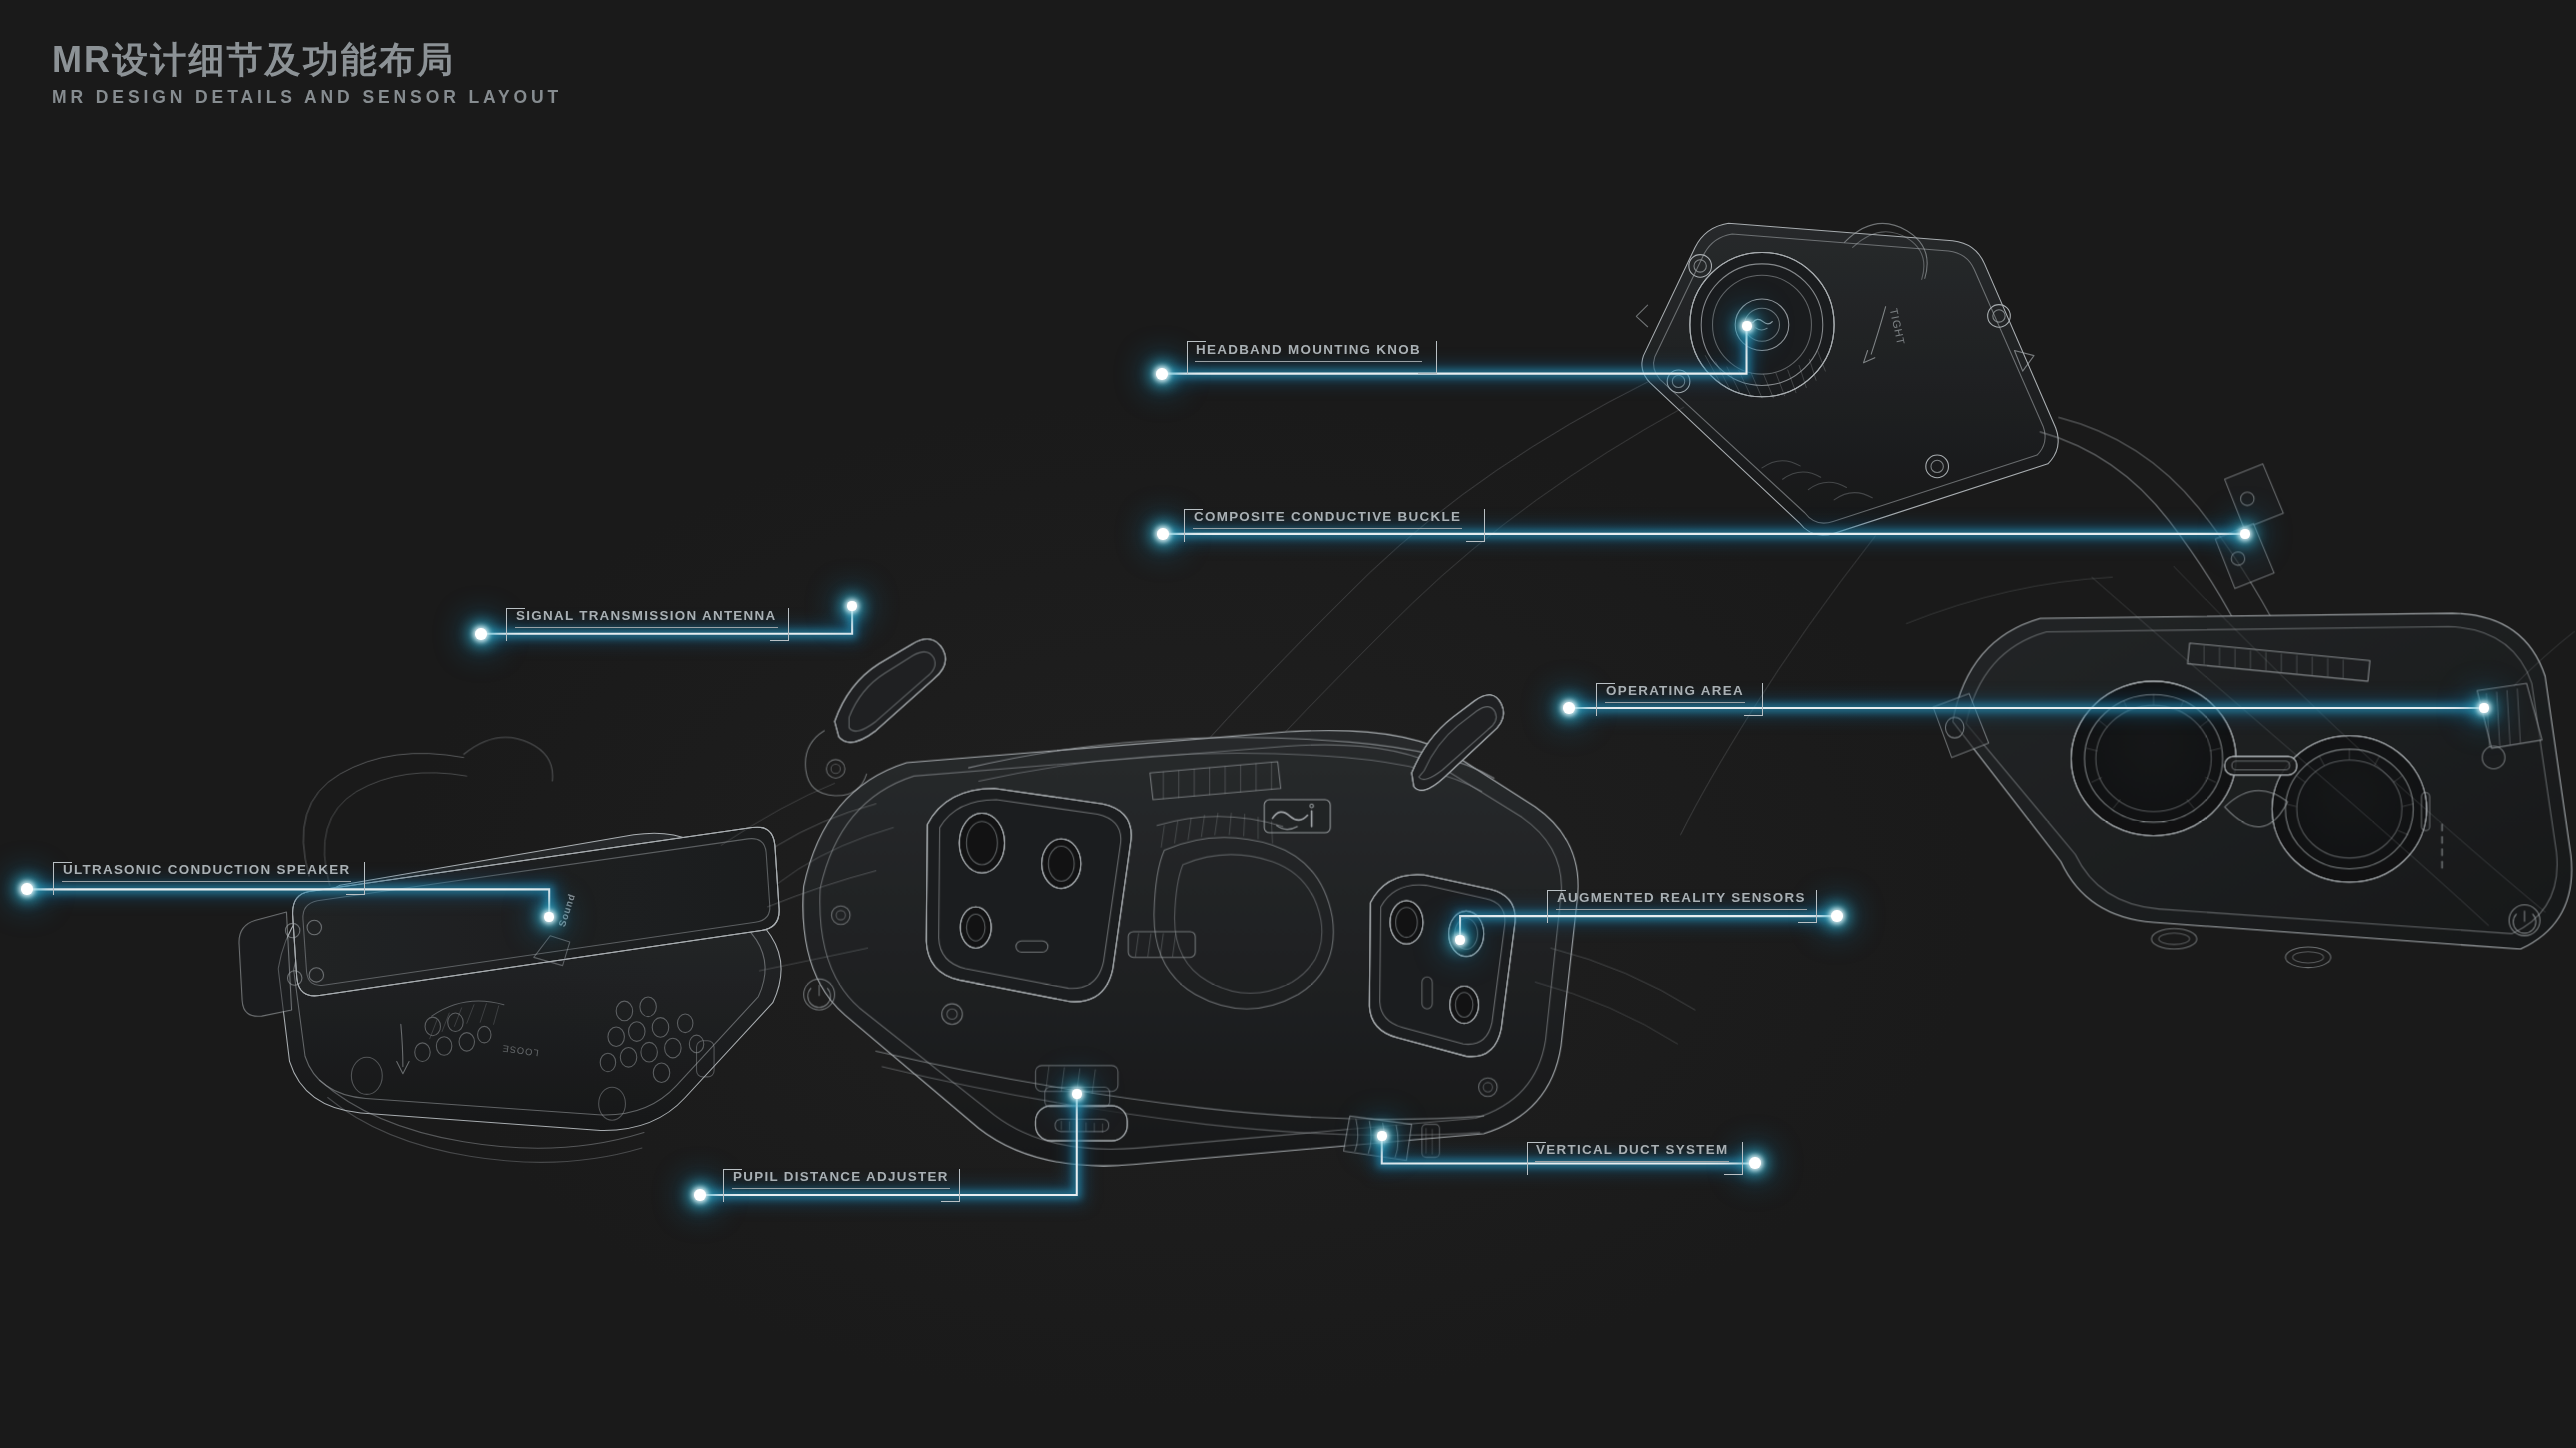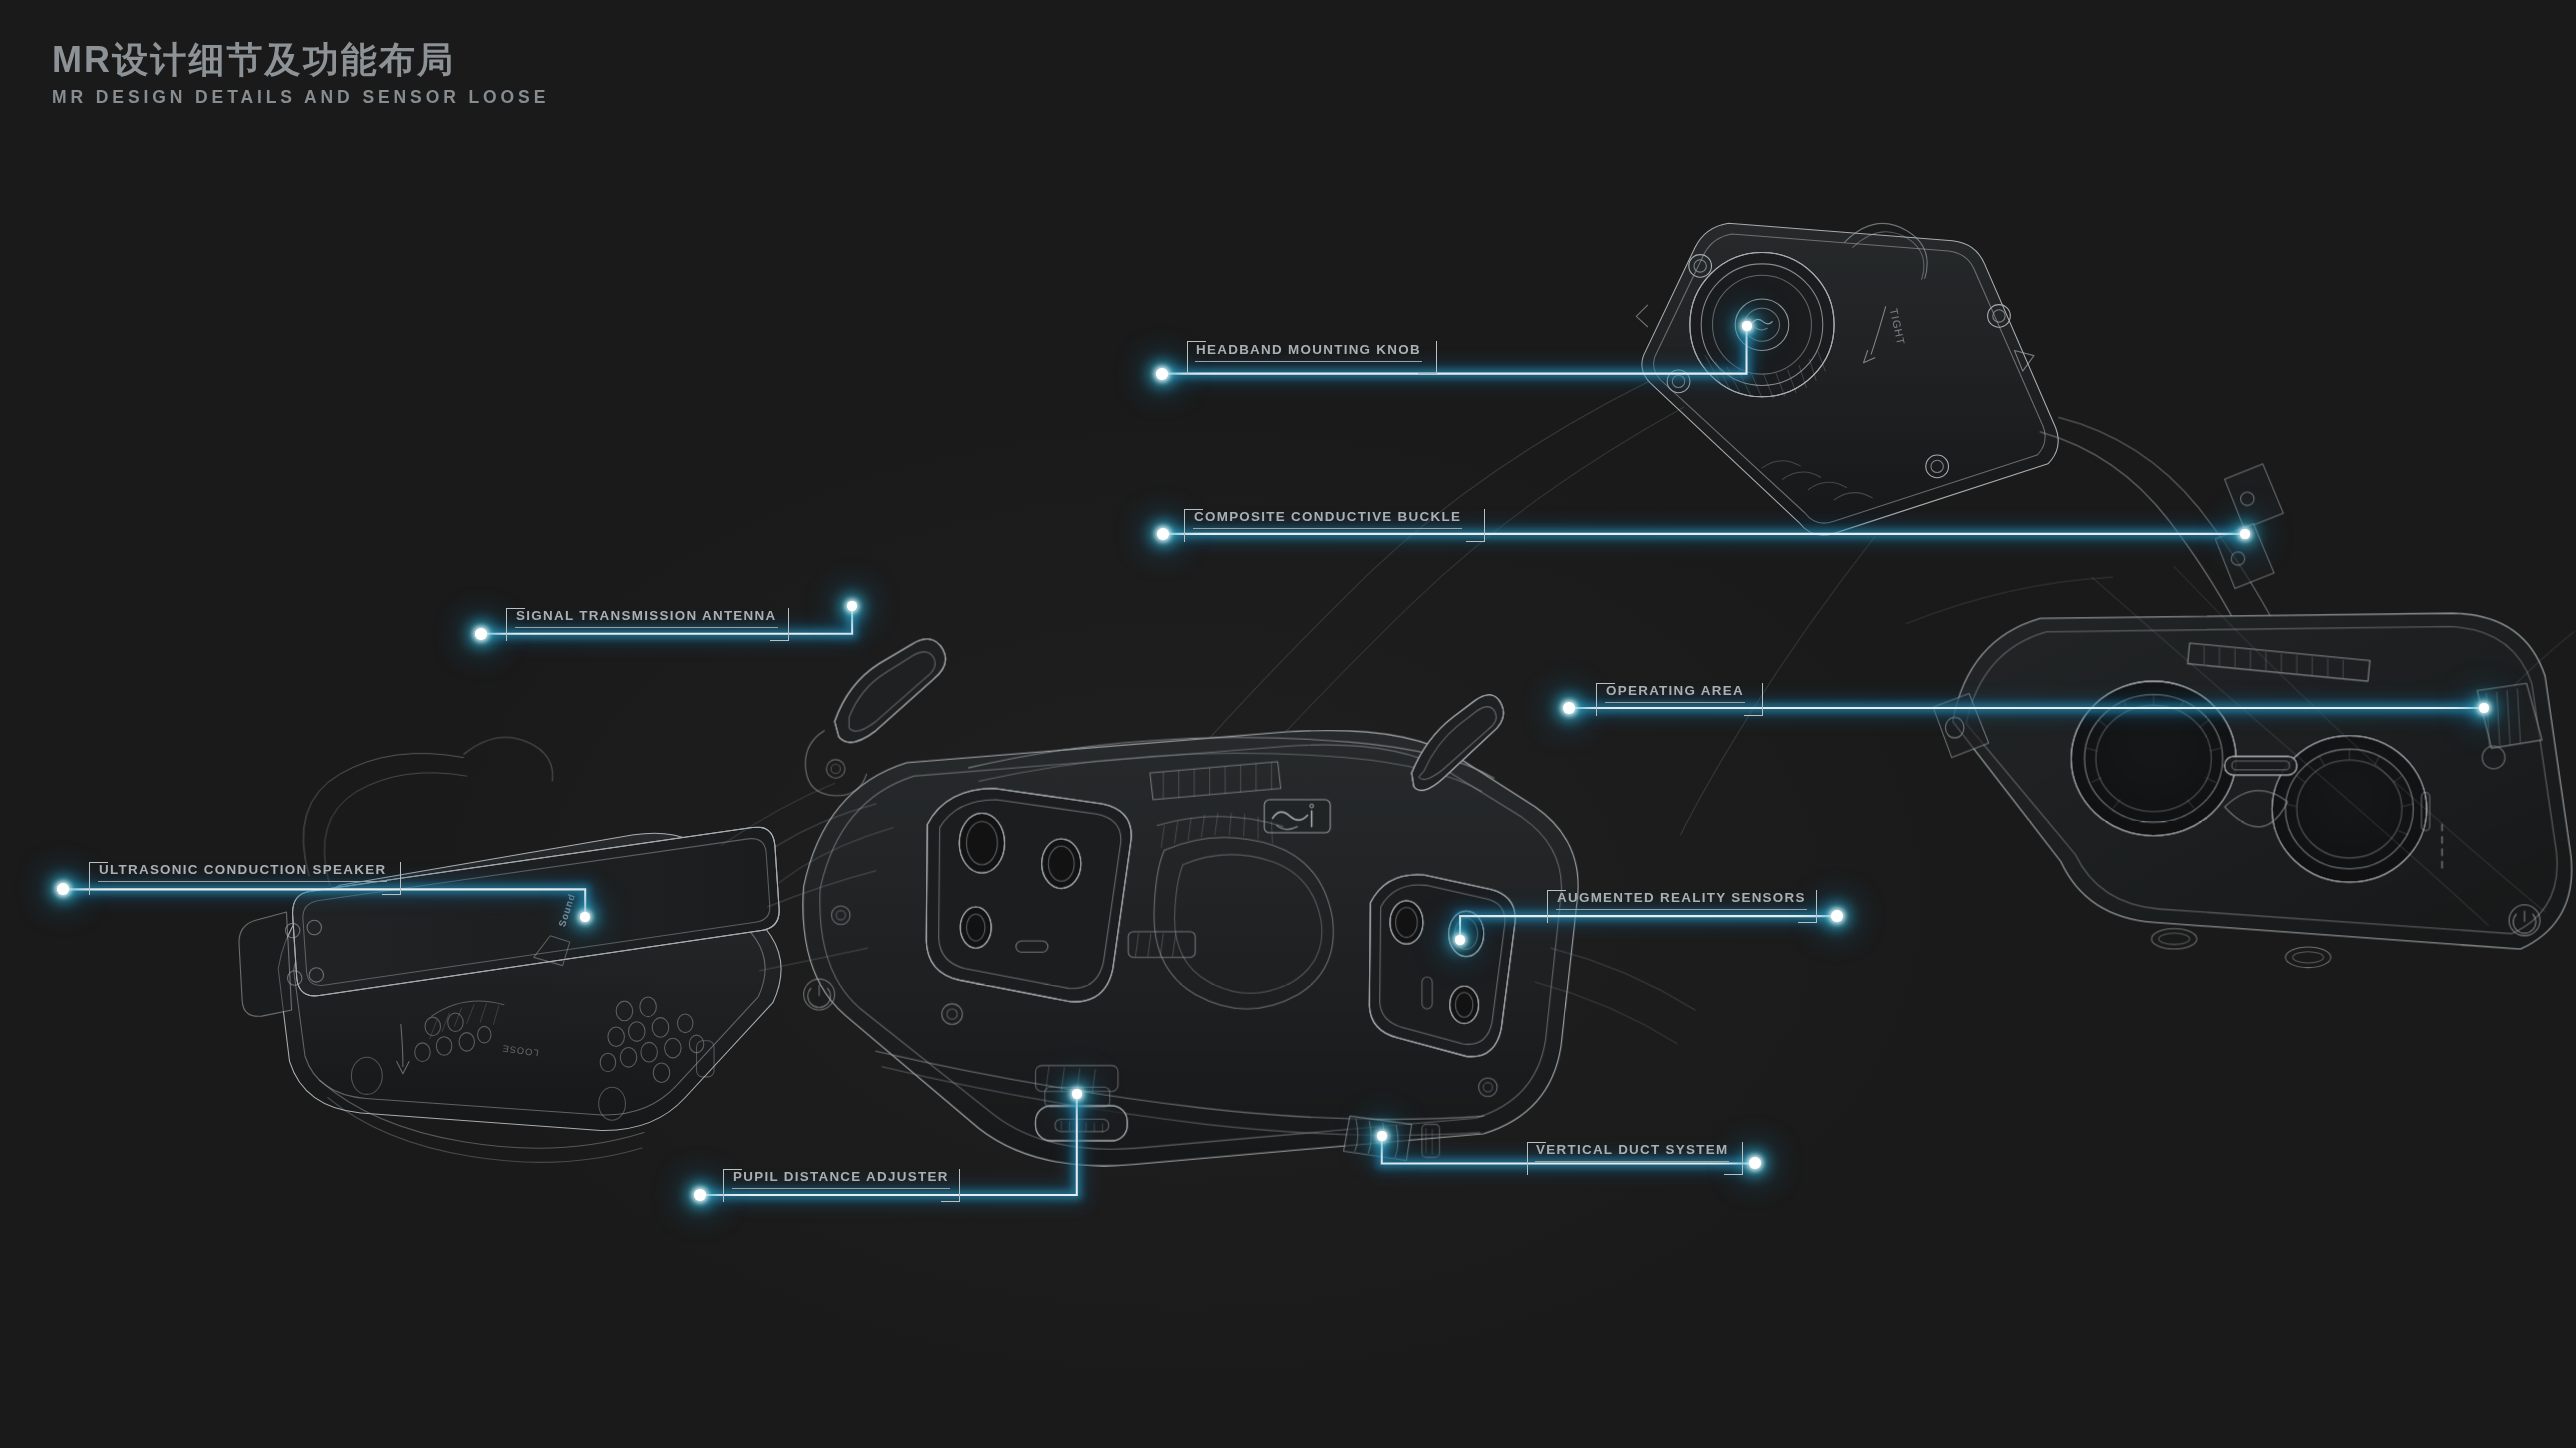--- a/index.html
+++ b/index.html
@@ -121,21 +121,21 @@
   .glowline-halo2 { stroke: rgba(18,95,140,0.45); stroke-width: 34; fill: none;
                     filter: blur(16px); }
 </style>
 </head>
 <body>
 
 <div id="stage">
 
   <div id="header">
     <div id="title-cn">MR设计细节及功能布局</div>
-    <div id="title-en">MR DESIGN DETAILS AND SENSOR LOOSE</div>
+    <div id="title-en">MR DESIGN DETAILS AND SENSOR LAYOUT</div>
   </div>
 
   <div id="artwork">
     <svg viewBox="0 0 5000 2812" xmlns="http://www.w3.org/2000/svg">
       <defs>
         <linearGradient id="shellFillA" x1="0" y1="0" x2="0" y2="1">
           <stop offset="0%" stop-color="#2b2e30"></stop>
           <stop offset="55%" stop-color="#202224"></stop>
           <stop offset="100%" stop-color="#171819"></stop>
         </linearGradient>
@@ -673,21 +673,21 @@
       <div class="brk" style="left:1596px;top:679px;">
         <div class="v" style="left:0;top:4.1px;height:33px;"></div>
         <div class="h" style="left:0;top:4.1px;width:18.5px;"></div>
       </div>
       <div class="brk" style="left:1762px;top:679px;">
         <div class="v" style="left:0;top:4.1px;height:33px;"></div>
         <div class="h" style="left:-18.5px;top:36px;width:19.6px;"></div>
       </div>
     </div>
 
-    <div class="callout" style="left:0;top:0;width:2036px;height:1449px;margin-left:36px;">
+    <div class="callout" style="left:0;top:0;width:2036px;height:1449px;">
       <svg width="2576" height="1449" viewBox="0 0 5000 2812">
         <path class="glowline-halo2" d="M52 1726 H1066 V1776"></path>
         <path class="glowline-halo" d="M52 1726 H1066 V1776"></path>
         <path class="glowline" d="M52 1726 H1066 V1776"></path>
       </svg>
       <div class="dot" style="left:27px;top:889px;"></div>
       <div class="dot" style="left:549px;top:917px;width:9.3px;height:9.3px;margin-left:-4.6px;margin-top:-4.6px;"></div>
       <div class="lbl" style="left:62px;top:863px;">ULTRASONIC CONDUCTION SPEAKER</div>
       <div class="brk" style="left:53px;top:858px;">
         <div class="v" style="left:0;top:4.1px;height:33px;"></div>

